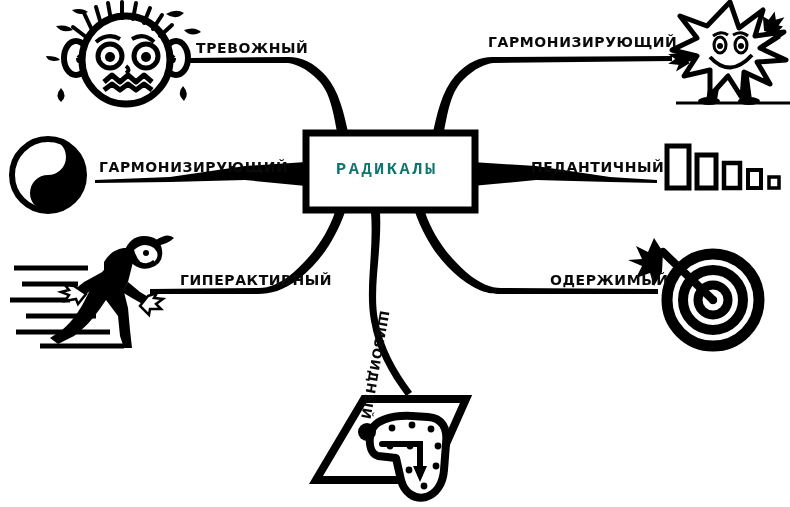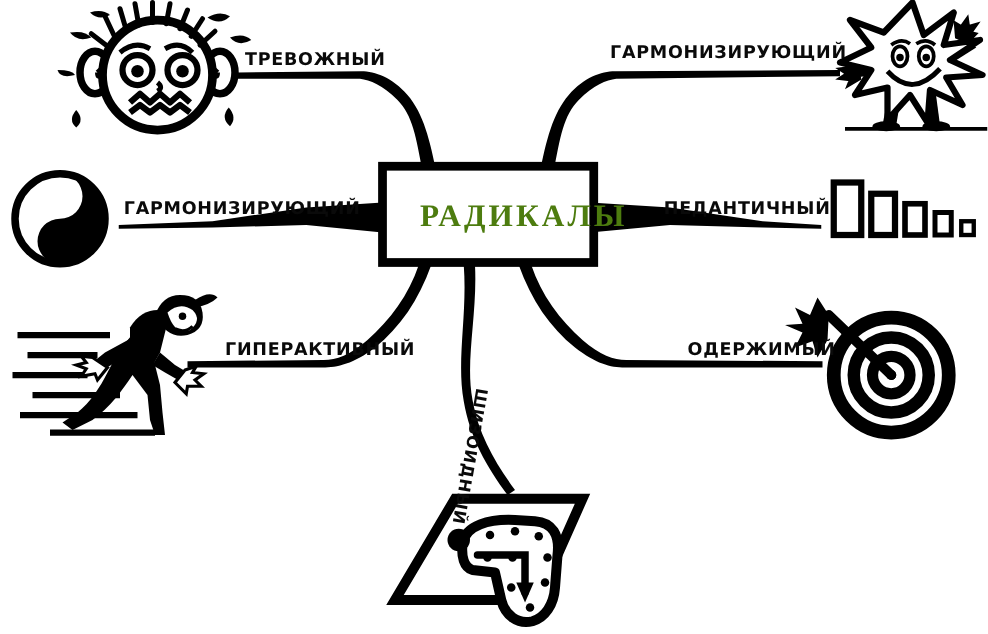--- a/index.html
+++ b/index.html
@@ -4,23 +4,23 @@
 <style>
   html,body{margin:0;padding:0;background:#ffffff;}
   body{width:790px;height:507px;overflow:hidden;
        font-family:"DejaVu Sans","Liberation Sans",sans-serif;}
   #stage{position:relative;width:790px;height:507px;background:#fff;}
   #stage svg{position:absolute;left:0;top:0;}
   .lbl{position:absolute;white-space:nowrap;color:#0a0a0a;
        font-family:"DejaVu Sans","Liberation Sans",sans-serif;
        font-weight:700;letter-spacing:.6px;}
   .lbl-branch{font-size:14px;}
-  .center-text{position:absolute;white-space:nowrap;color:#4d7c0f;
-       font-weight:700;font-size:25px;letter-spacing:2.5px;
-       font-family:Liberation Serif, serif;}
+  .center-text{position:absolute;white-space:nowrap;color:#0f766e;
+       font-weight:700;font-size:17px;letter-spacing:2.5px;
+       font-family:Liberation Mono, monospace;}
   .vert{transform-origin:0 0;}
 </style>
 </head>
 <body>
 
 <div id="stage">
 
   <svg width="790" height="507" viewBox="0 0 790 507">
 
     <g>

